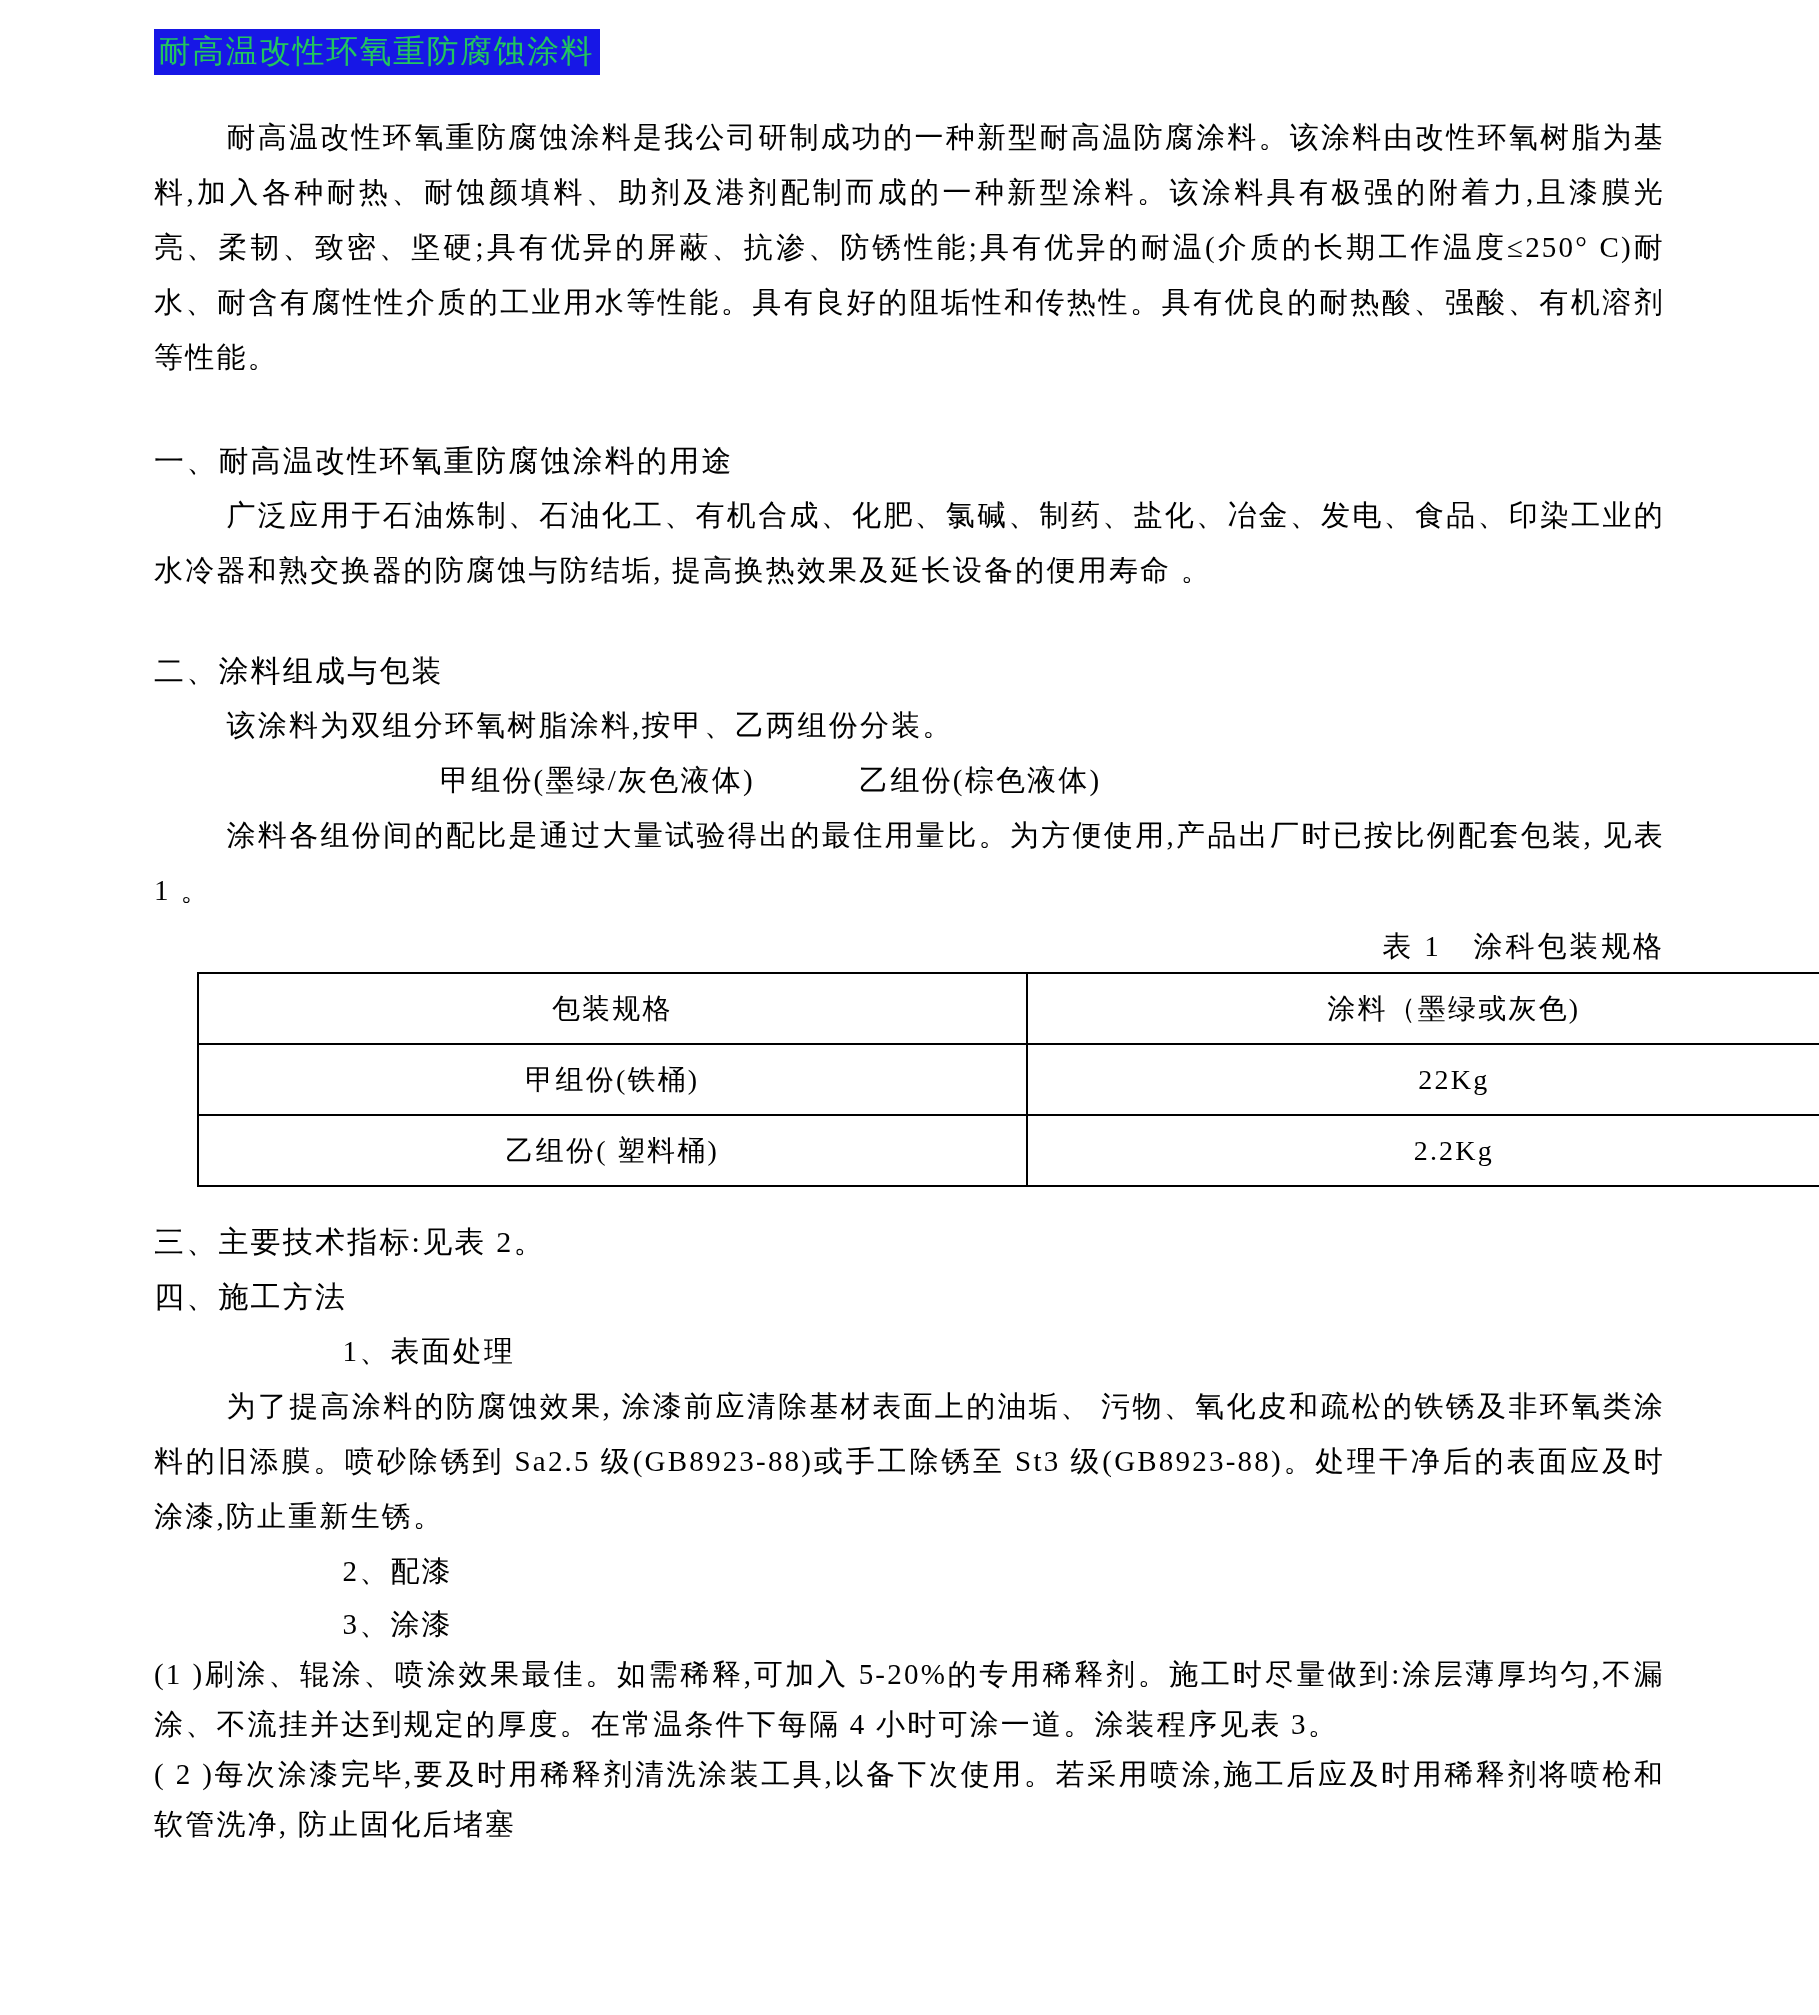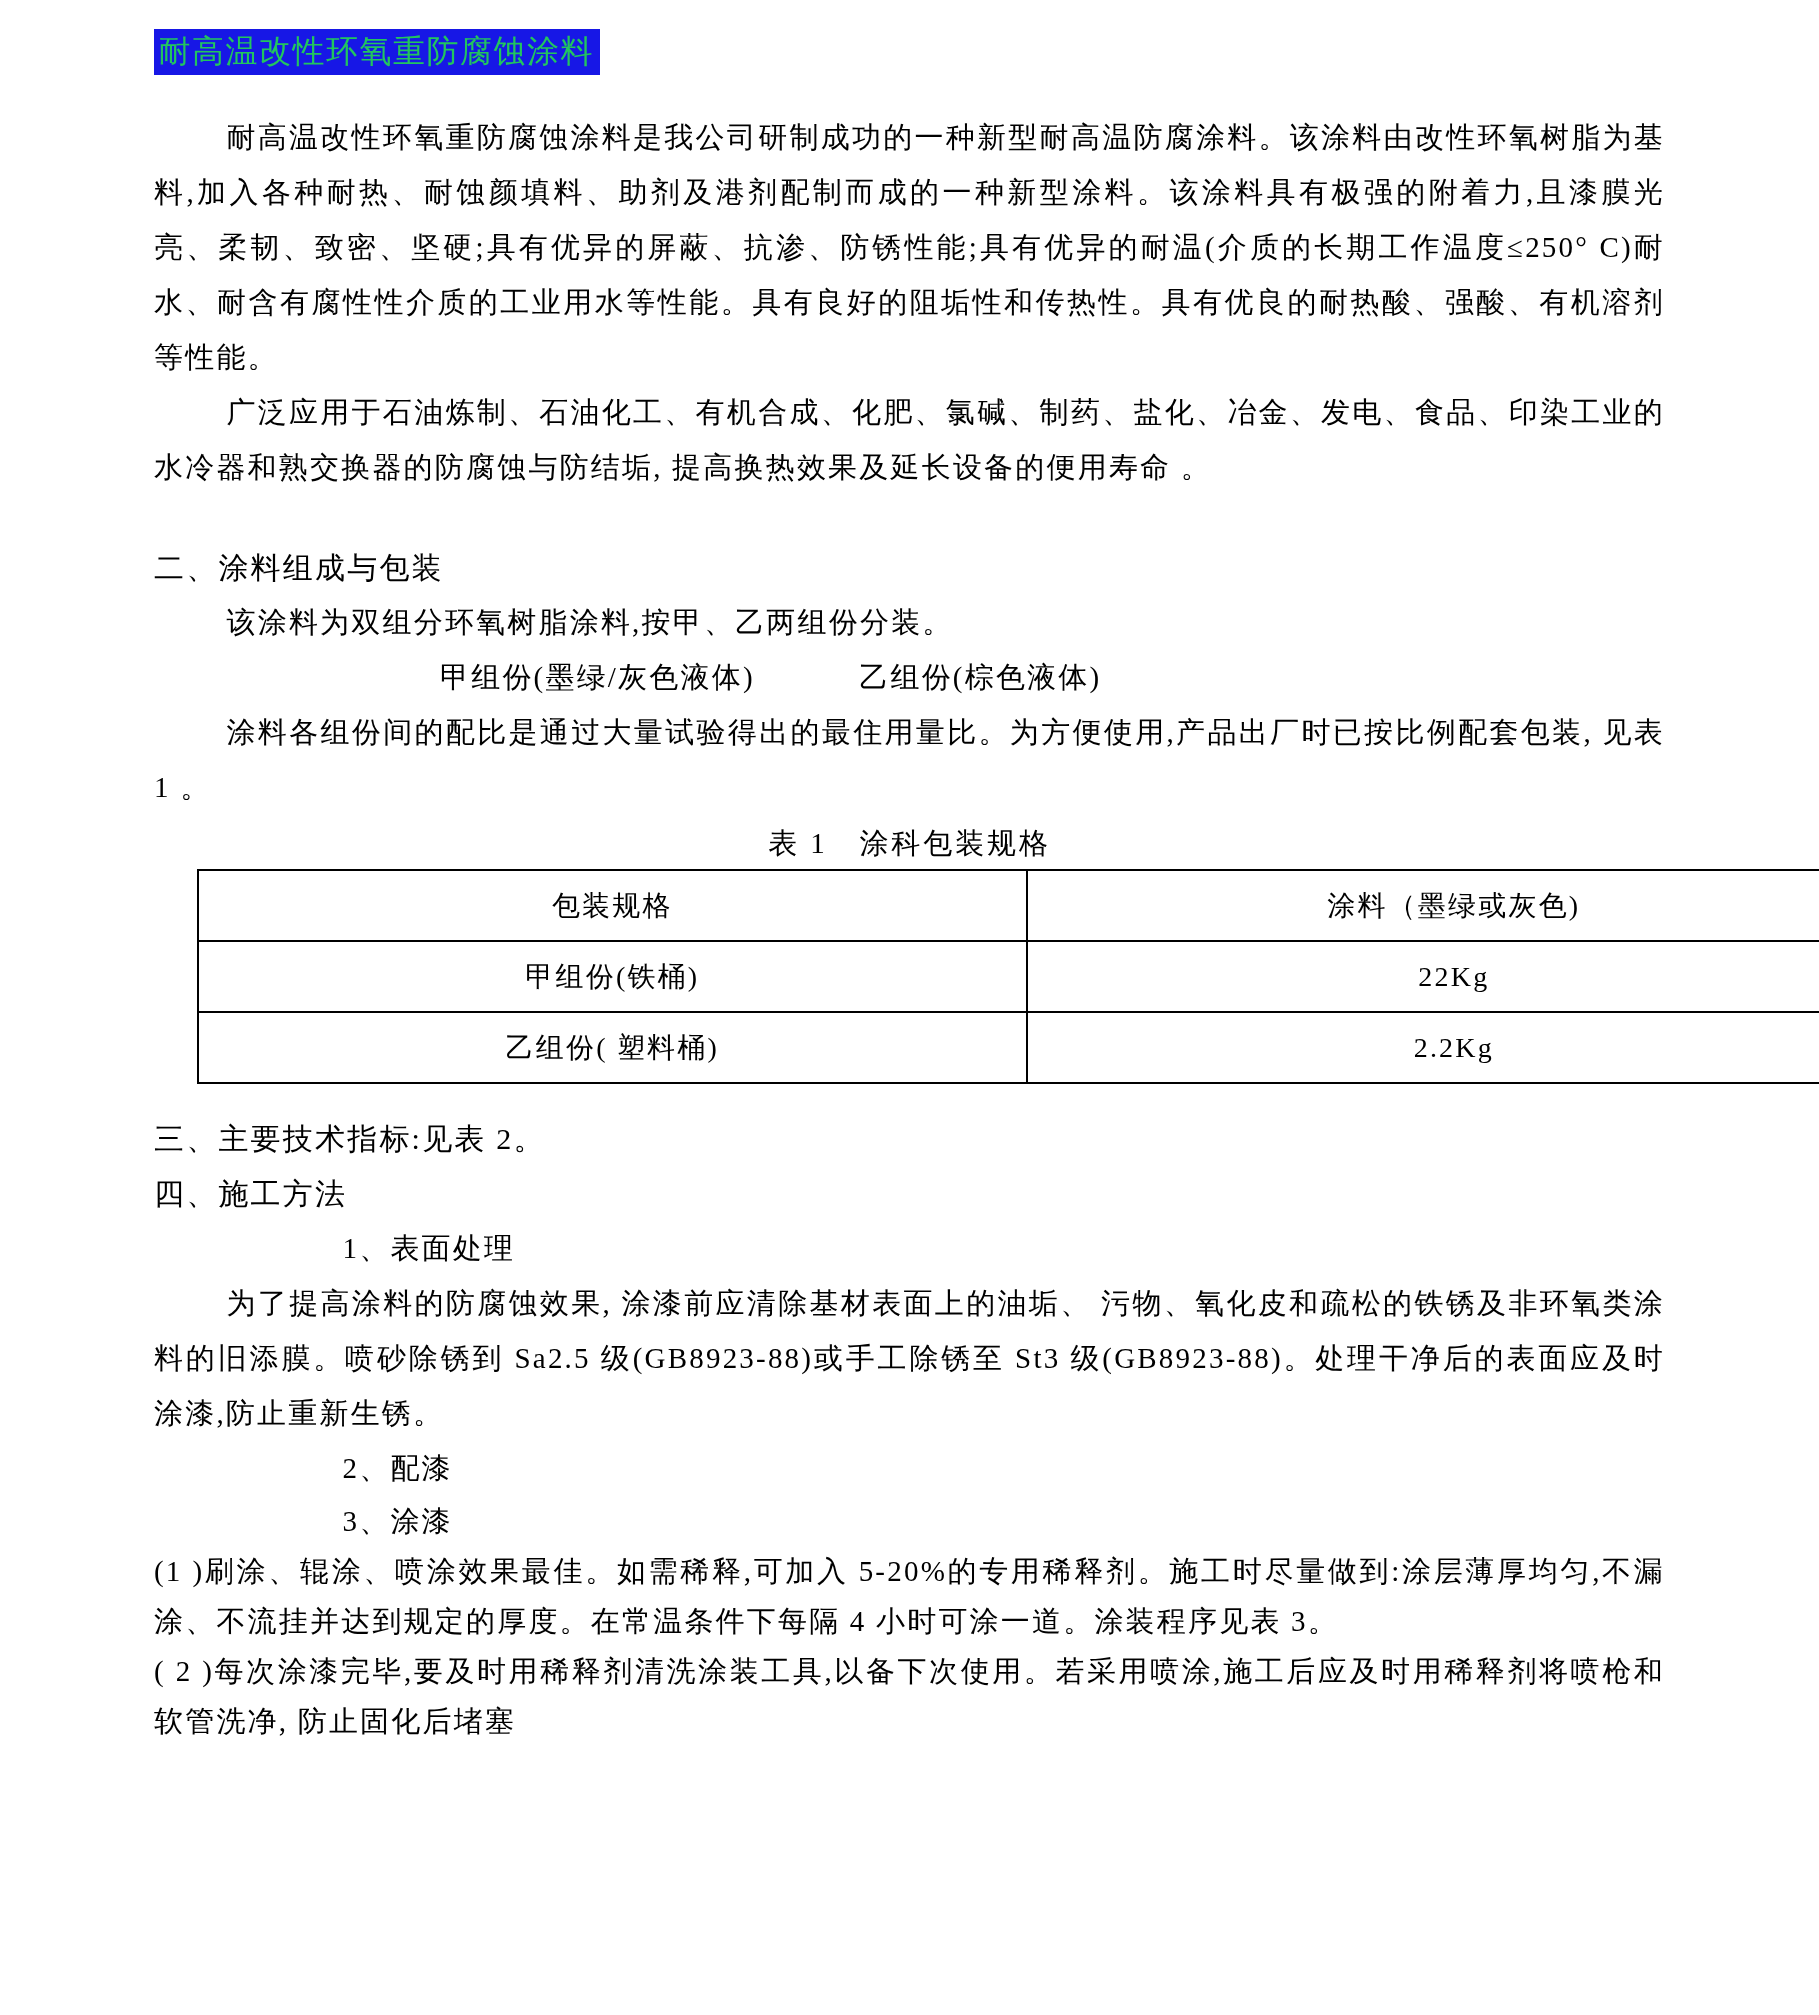--- a/index.html
+++ b/index.html
@@ -57,21 +57,21 @@
     margin: 0;
     line-height: 55px;
     letter-spacing: 2.2px;
   }
   .comp-a { margin-left: 286px; }
   .comp-b { margin-left: 95px; }
   .tbl-caption {
     margin: 2.9px 0 0 0;
     line-height: 51px;
     letter-spacing: 2.9px;
-    text-align: center;
+    text-align: right;
     font-size: 29px;
   }
   table.t1 {
     border-collapse: collapse;
     margin-left: 43px;
     width: 1685px;
     table-layout: fixed;
   }
   table.t1 td {
     border: 2.2px solid #000000;
@@ -86,20 +86,21 @@
 </style>
 </head>
 <body>
 
 <div class="content">
 
   <p class="title-line"><span class="hl">耐高温改性环氧重防腐蚀涂料</span></p>
 
   <p class="para indent intro-p">耐高温改性环氧重防腐蚀涂料是我公司研制成功的一种新型耐高温防腐涂料。该涂料由改性环氧树脂为基料,加入各种耐热、耐蚀颜填料、助剂及港剂配制而成的一种新型涂料。该涂料具有极强的附着力,且漆膜光亮、柔韧、致密、坚硬;具有优异的屏蔽、抗渗、防锈性能;具有优异的耐温(介质的长期工作温度≤250° C)耐水、耐含有腐性性介质的工业用水等性能。具有良好的阻垢性和传热性。具有优良的耐热酸、强酸、有机溶剂等性能。</p>
 
+  <h2 class="sec sec-1">一、耐高温改性环氧重防腐蚀涂料的用途</h2>
 
   <p class="para indent">广泛应用于石油炼制、石油化工、有机合成、化肥、氯碱、制药、盐化、冶金、发电、食品、印染工业的水冷器和熟交换器的防腐蚀与防结垢, 提高换热效果及延长设备的便用寿命 。</p>
 
   <h2 class="sec sec-2">二、涂料组成与包装</h2>
 
   <p class="para indent">该涂料为双组分环氧树脂涂料,按甲、乙两组份分装。</p>
 
   <p class="components">
     <span class="comp-a">甲组份(墨绿/灰色液体)</span>
     <span class="comp-b">乙组份(棕色液体)</span>

